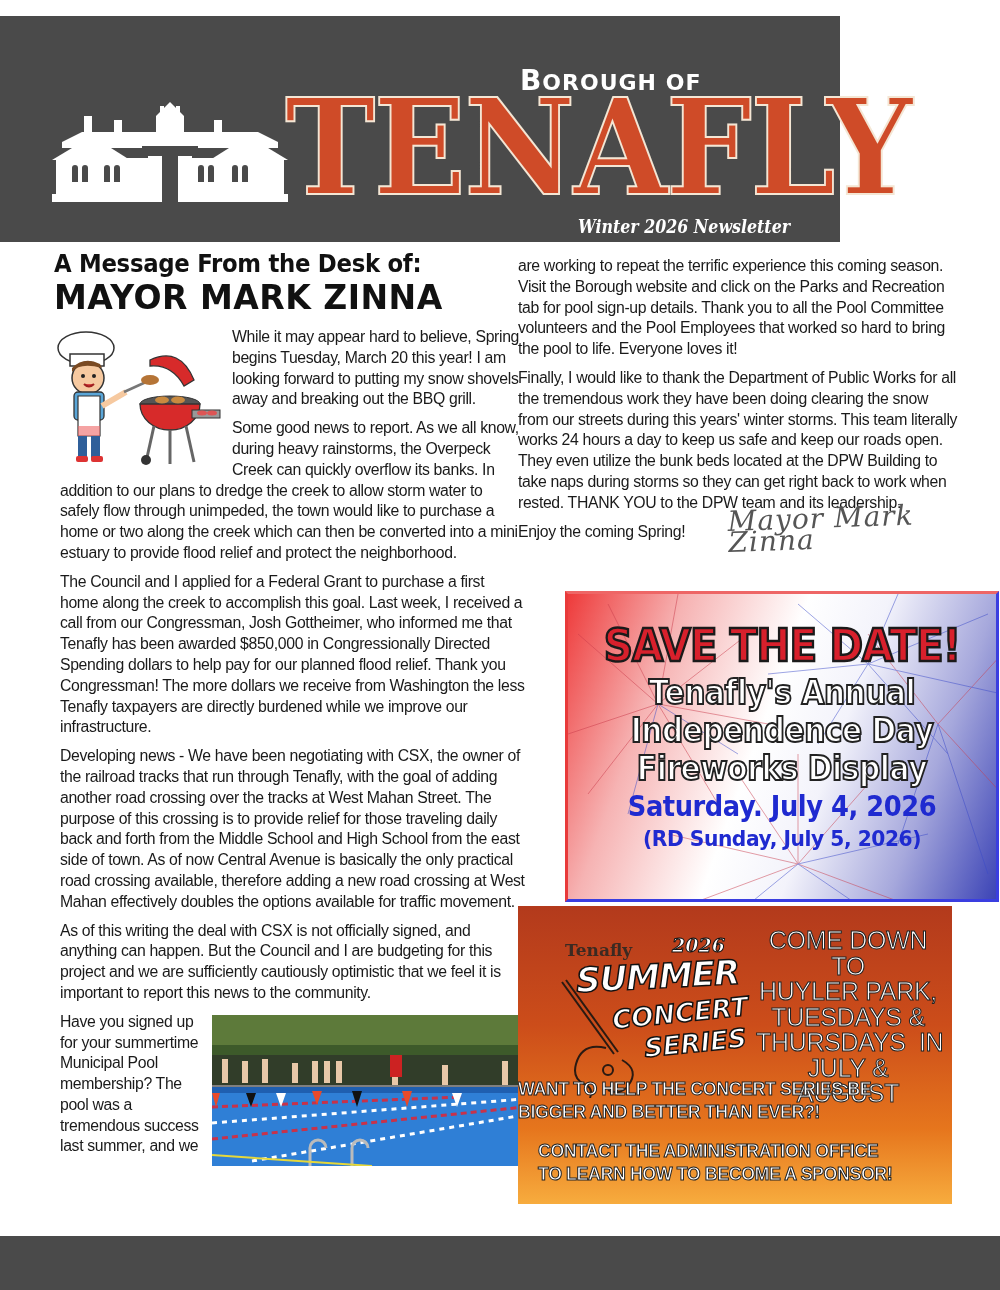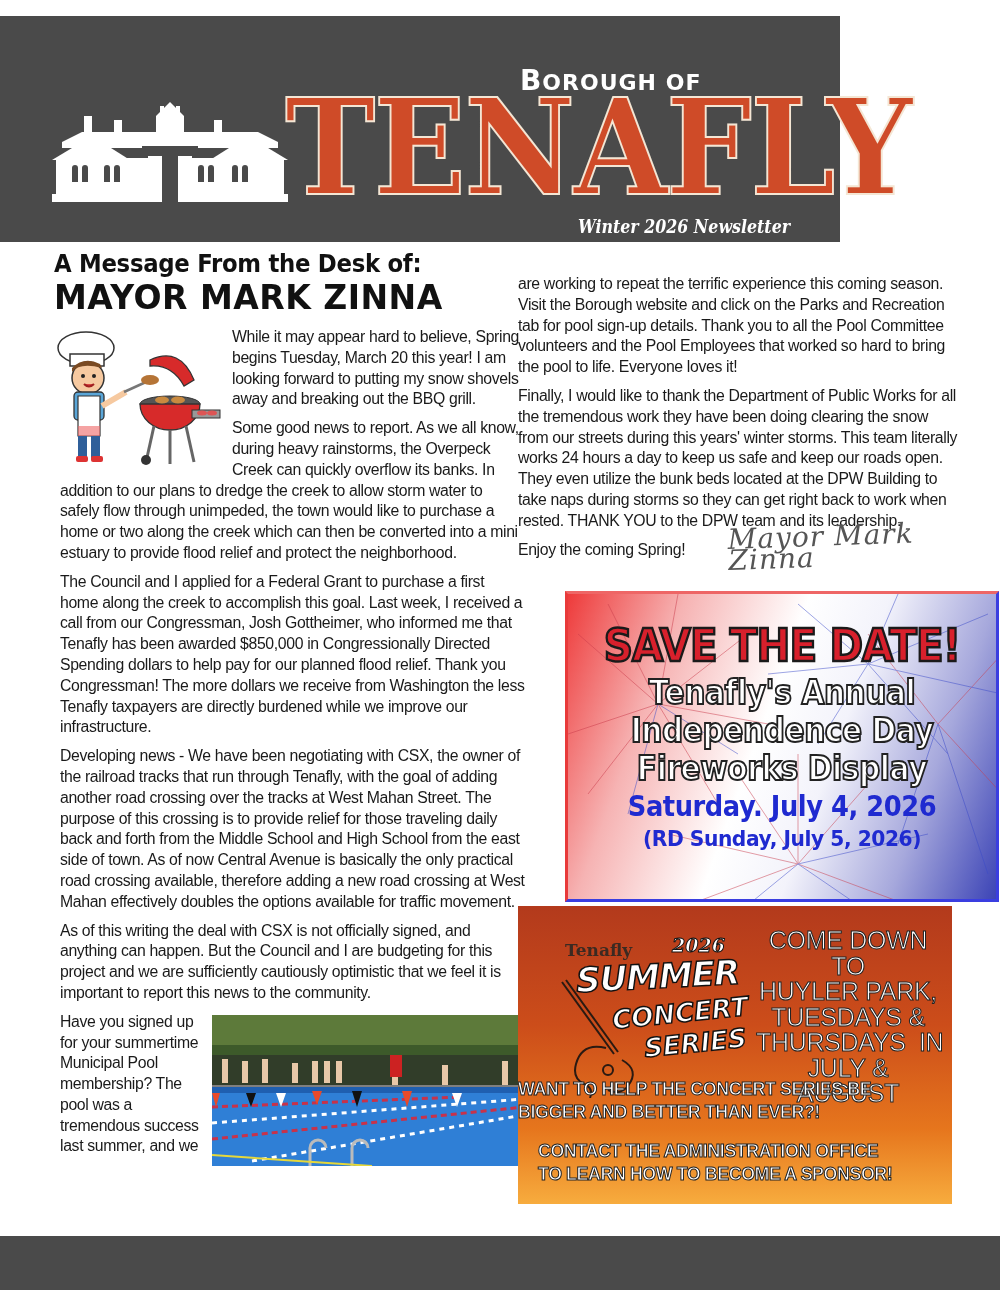--- a/index.html
+++ b/index.html
@@ -21,21 +21,21 @@
   .mayor-name { font-family: "DejaVu Sans", sans-serif; font-weight: bold; font-size: 33px; line-height: 40px; color: #111; letter-spacing: 0.5px; margin-left: -6px; white-space: nowrap; }
   .chef { float: left; width: 176px; height: 142px; margin: 8px 10px 0 -14px; }
   .body-text { font-family: "Liberation Sans", sans-serif; font-size: 15.8px; line-height: 20.8px; color: #1a1a1a; letter-spacing: -0.35px; transform-origin: left; }
   .body-text p { margin-bottom: 8px; }
   .intro { padding-top: 9px; }
   .pool-wrap { position: relative; height: 145px; }
   .pool-text { position: absolute; left: 0; top: 0; width: 150px; }
   .pool-photo { position: absolute; left: 152px; top: 3px; width: 312px; height: 151px; overflow: hidden; }
 
   
-  .right-col { position: absolute; left: 518px; top: 274px; width: 440px; }
+  .right-col { position: absolute; left: 518px; top: 256px; width: 440px; }
   .signoff { position: relative; height: 26px; }
   .signature { position: absolute; left: 210px; top: -14px; font-family: "DejaVu Serif", serif; font-style: italic; font-size: 28px; color: #555; letter-spacing: 1px; transform: rotate(-2deg); }
 
   
   .fireworks { position: absolute; left: 518px; top: 591px; width: 434px; height: 311px; border: 3px solid #3a3ee0; border-left-color: #e83a3a; border-top-color: #e66;
     background: linear-gradient(110deg, #ee3b3b 0%, #f6b3b3 22%, #ffffff 45%, #f3f3fb 60%, #a6a8dc 80%, #3c44b6 100%); overflow: hidden; text-align: center; margin-left: 47px; }
   .fireworks svg.burst { position: absolute; left: 0; top: 0; }
   .fw-save { position: relative; margin-top: 28px; font-family: "DejaVu Sans", sans-serif; font-weight: bold; font-size: 44px; line-height: 48px; color: #d8202c;
     -webkit-text-stroke: 2.5px #1a1a1a; letter-spacing: -1px; transform: scaleX(0.92); }
   .fw-title { position: relative; font-family: "DejaVu Sans", sans-serif; font-weight: bold; font-size: 33px; line-height: 38px; color: #ffffff; -webkit-text-stroke: 2px #222; letter-spacing: -0.5px; transform: scaleX(0.9); margin-top: 4px; }

